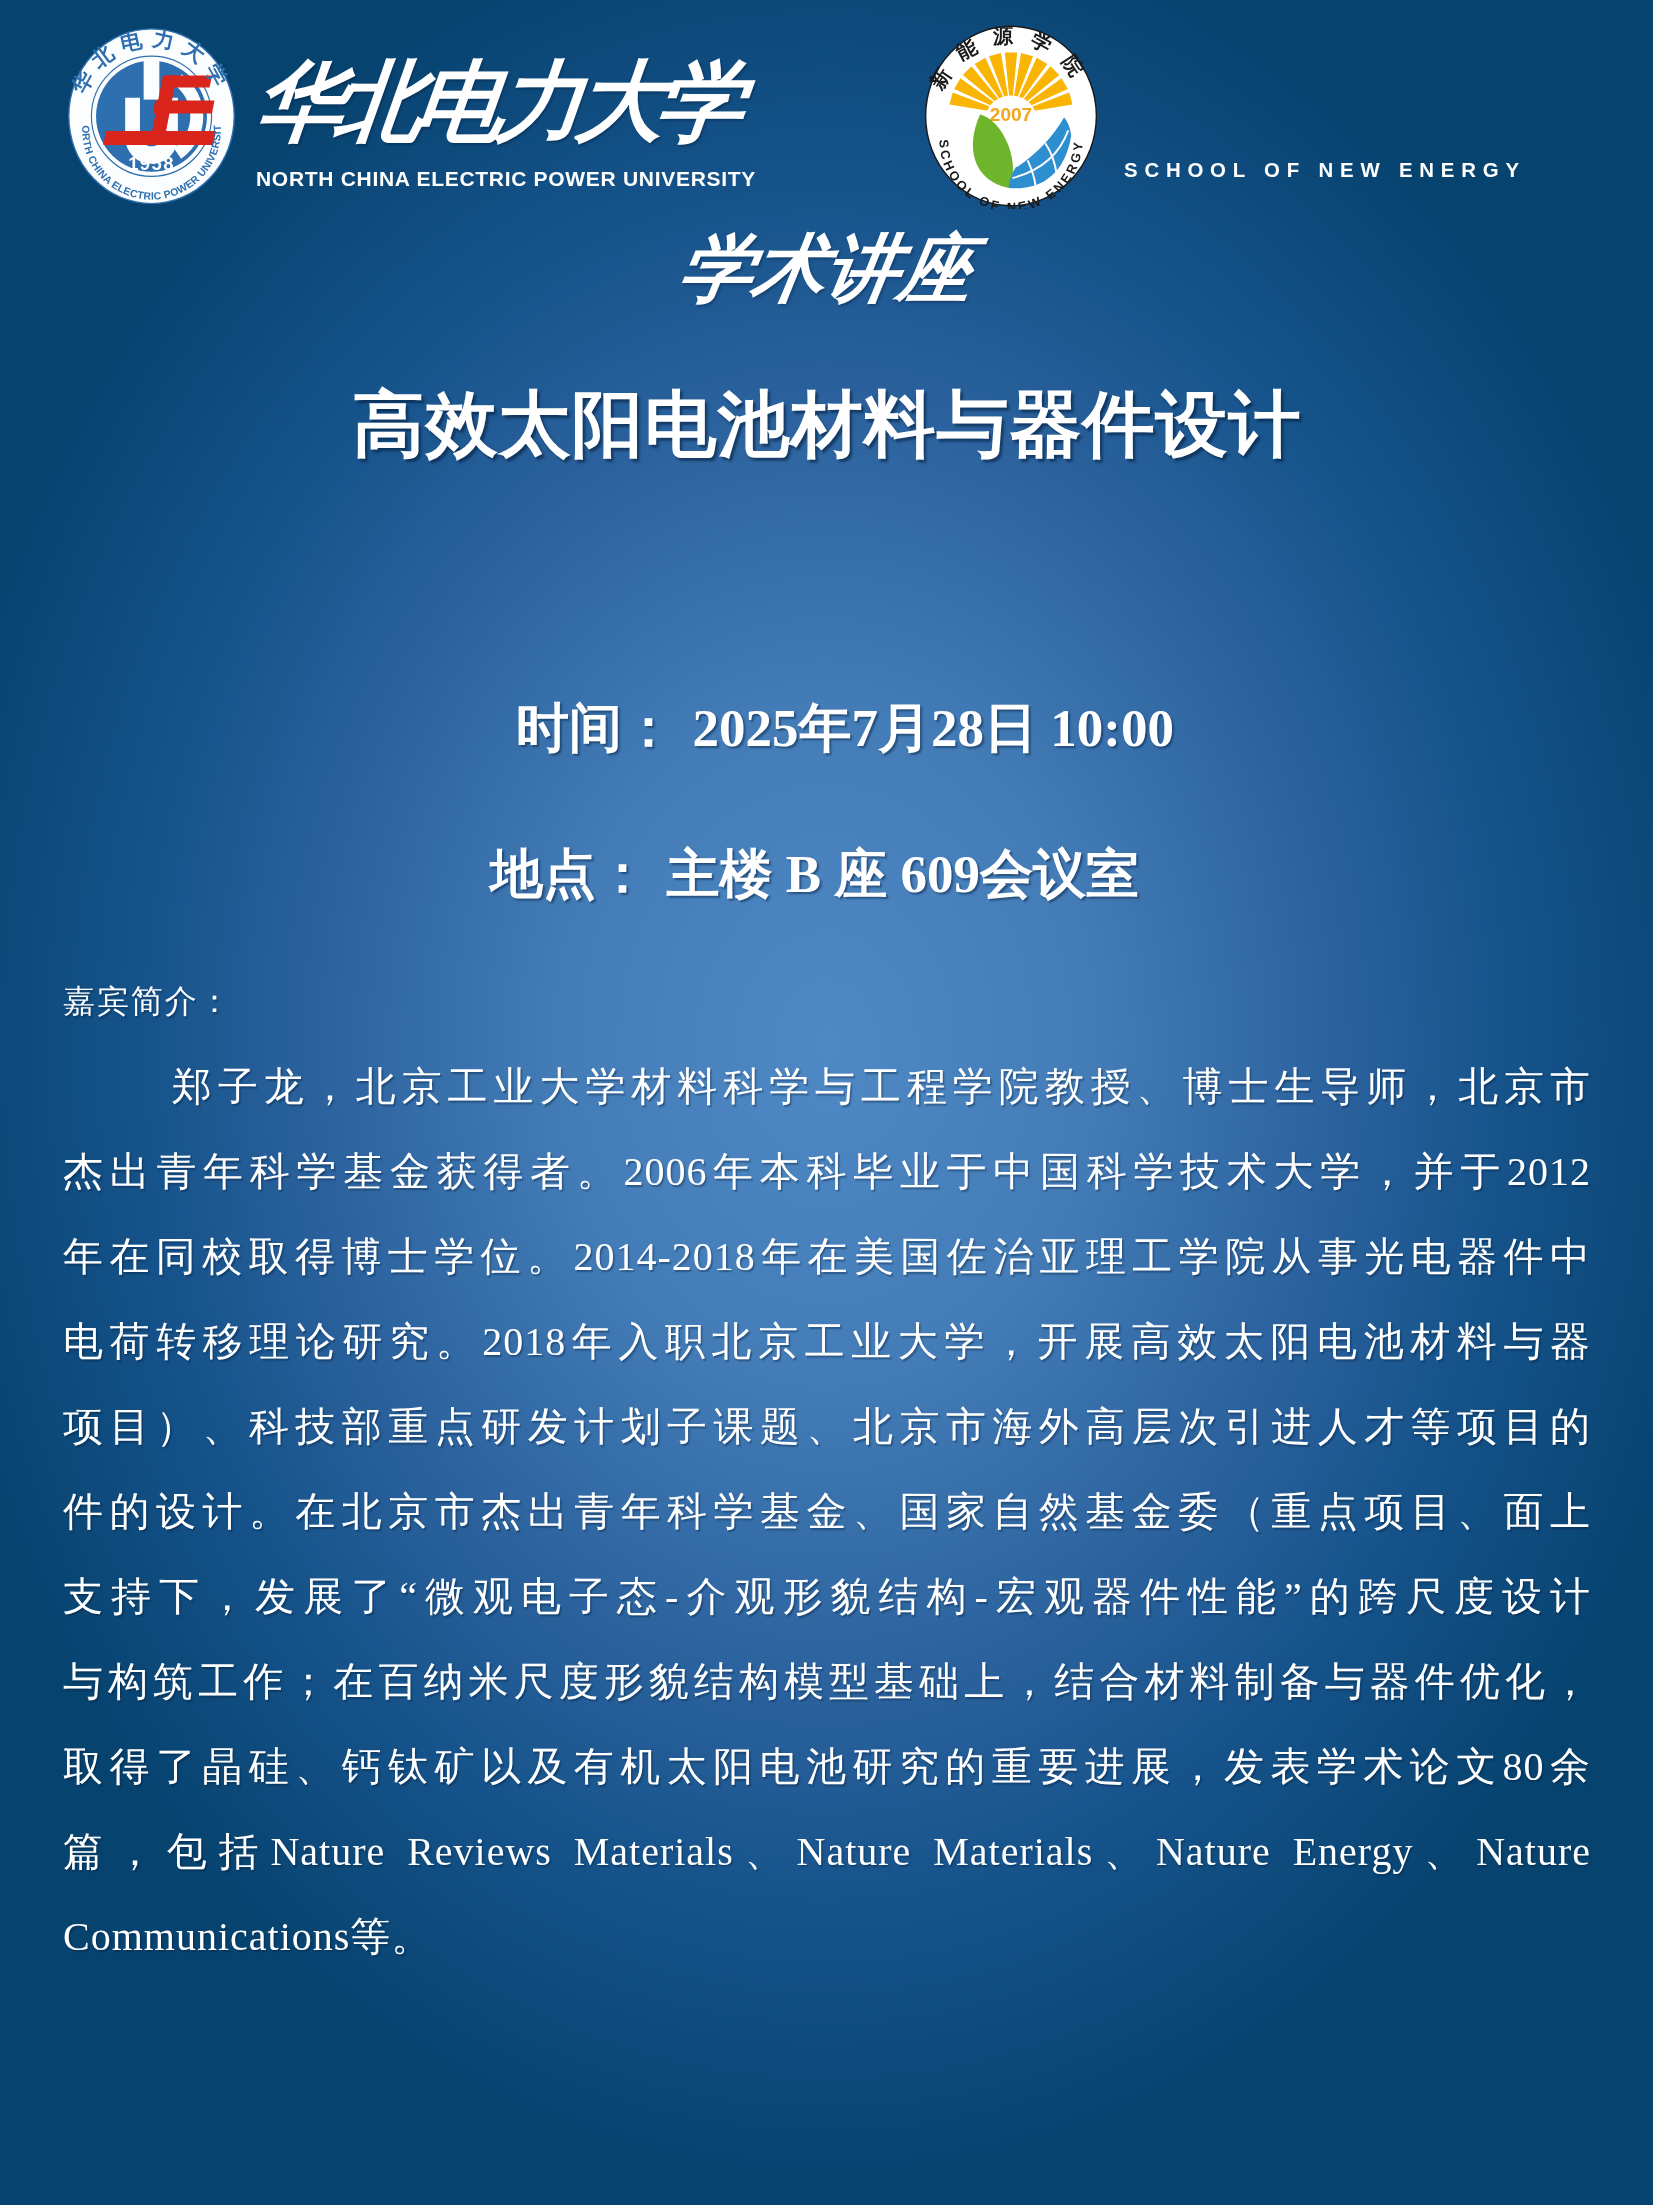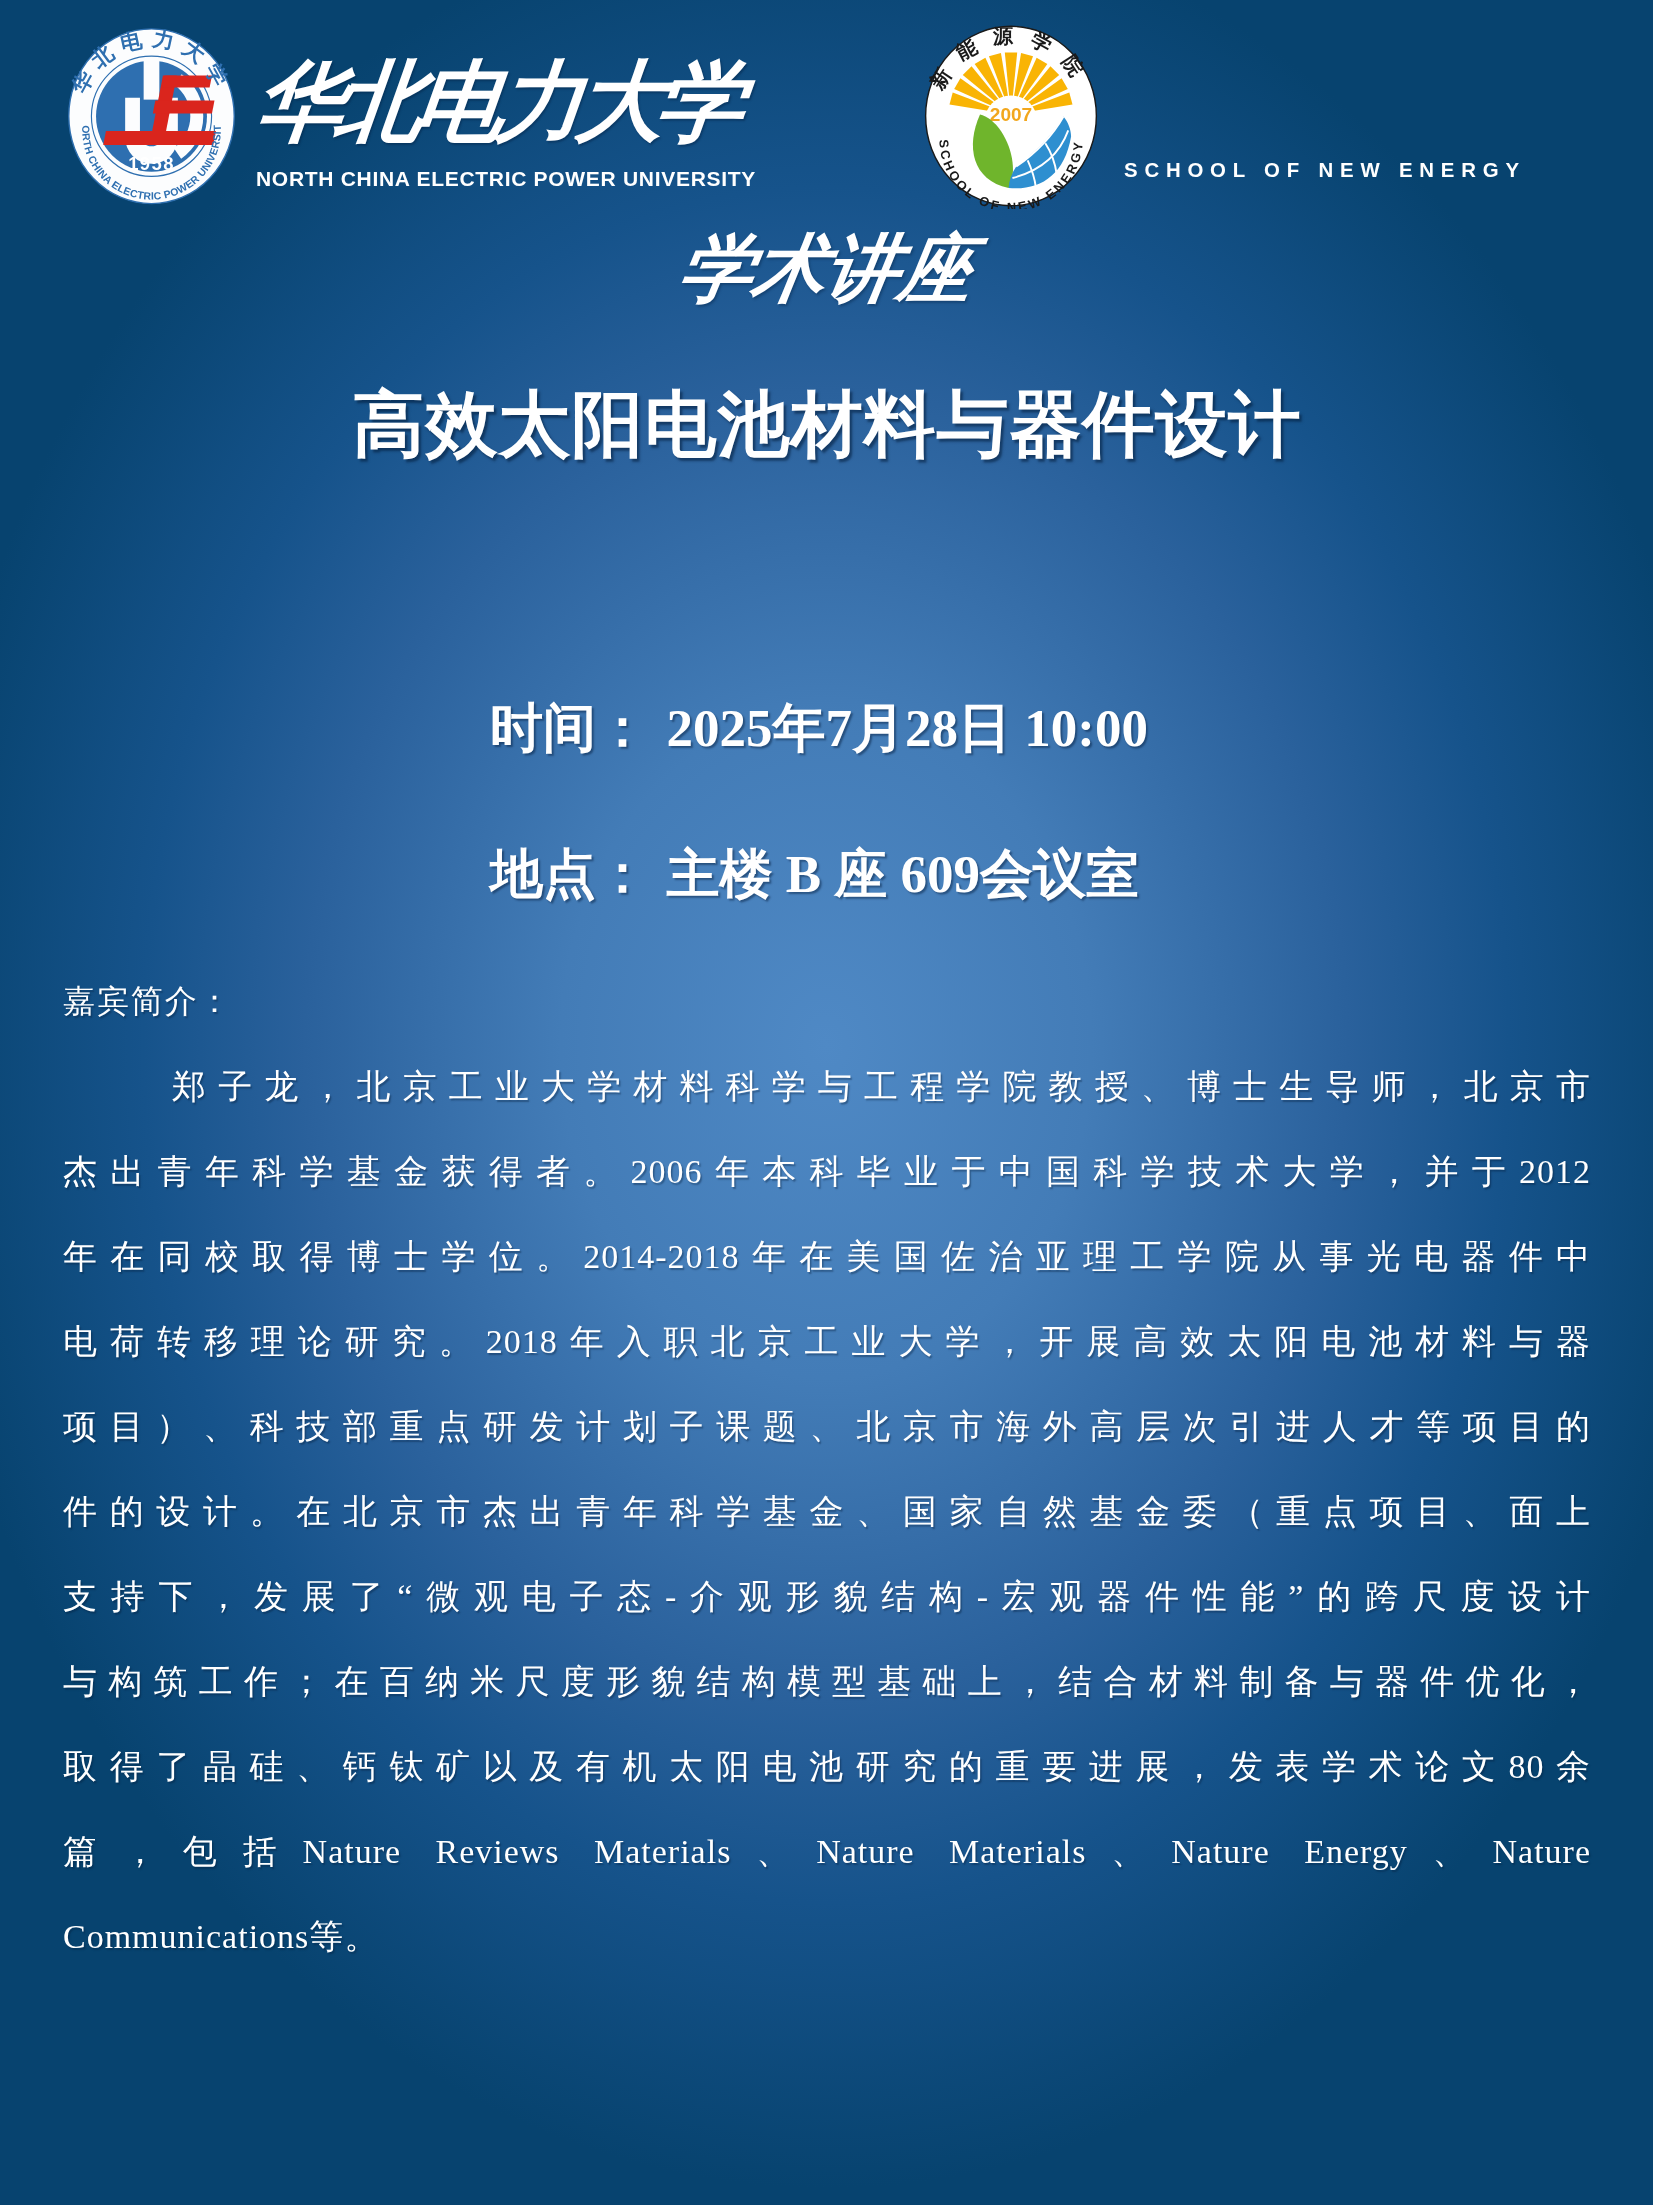--- a/index.html
+++ b/index.html
@@ -49,31 +49,31 @@
     left:0;right:0;top:385px;text-align:center;
     font-size:72px;font-weight:bold;letter-spacing:1px;line-height:81px;
     text-shadow:2.4px 3.4px 2.4px rgba(2,25,55,.55);
   }
   
   .info-row{
     left:490px;font-size:53px;font-weight:bold;line-height:81px;
     white-space:nowrap;text-shadow:1.9px 2.4px 1.9px rgba(2,25,55,.45);
   }
   .info-guest{top:543px;}
-  .info-time{top:688px;}
+  .info-time{top:688px;margin-left:26px;}
   .info-venue{top:834px;}
   .info-value{margin-left:17.5px;}
   
   .bio-heading{
     left:63px;top:960px;font-size:32px;font-weight:400;line-height:83px;
     letter-spacing:1.9px;text-shadow:1.5px 1.9px 1.5px rgba(5,30,60,.4);
   }
   .bio{left:63px;top:1044px;width:1528px;}
   .bio-line{
-    height:85px;line-height:85px;font-size:34px;letter-spacing:1px;
+    height:85px;line-height:85px;font-size:40px;letter-spacing:1px;
     text-align:justify;text-align-last:justify;text-justify:inter-character;
     white-space:nowrap;text-shadow:1.5px 1.9px 1.5px rgba(5,30,60,.4);
   }
   .bio-line.indent{text-indent:109px;}
   .bio-line.last{text-align-last:left;}
   svg text{font-family:"Liberation Sans","DejaVu Sans",sans-serif;}
 </style>
 </head>
 <body>
 

